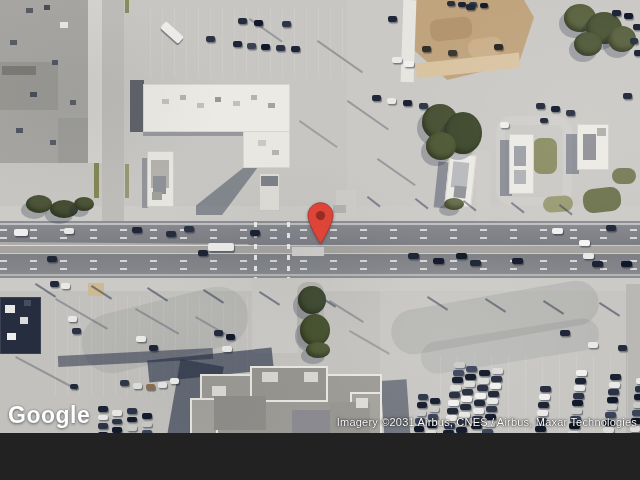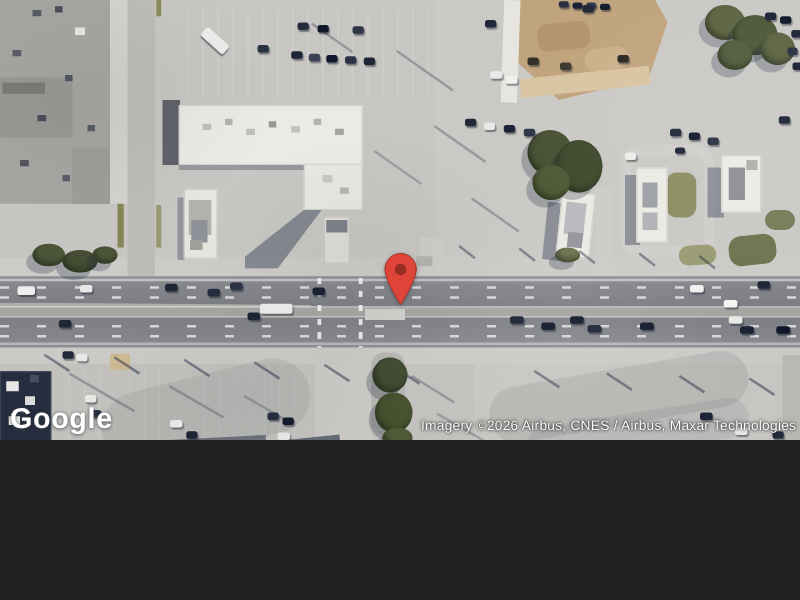--- a/index.html
+++ b/index.html
@@ -1,16 +1,16 @@
 <!DOCTYPE html>
 <html><head>
 <meta charset="utf-8">
 <style>
   html,body{margin:0;padding:0;background:#222;}
-  .map{position:relative;width:640px;height:352px;overflow:hidden;background:#c6c5c1;font-family:"Liberation Sans",sans-serif;}
+  .map{position:relative;width:640px;height:433px;overflow:hidden;background:#c6c5c1;font-family:"Liberation Sans",sans-serif;}
   .f{position:absolute;box-sizing:border-box;}
   .road{background:linear-gradient(180deg,#8e9094,#84868c 12%,#7c7e84 40%,#8e8e8a 47%,#96958e 52%,#7d7f85 60%,#84868a 88%,#8e8f93);}
   .median{box-shadow:0 -1px 0 rgba(255,255,255,.55),0 1px 0 rgba(255,255,255,.55);}
   .dash-h{background:repeating-linear-gradient(90deg,rgba(250,250,248,.7) 0 7px,transparent 7px 30px);}
   .dash-v{background:repeating-linear-gradient(180deg,rgba(250,250,248,.85) 0 5px,transparent 5px 11px);}
   .stripes-v{background:repeating-linear-gradient(90deg,rgba(255,255,255,.22) 0 1px,transparent 1px 12px);}
   .stripes-v2{background:repeating-linear-gradient(90deg,rgba(255,255,255,.20) 0 1px,transparent 1px 17px);}
   .tree{border-radius:50%;box-shadow:-5px 6px 0 rgba(30,40,62,.26),inset 2px -3px 4px rgba(25,32,18,.5);}
   .car{border-radius:2px;box-shadow:1px 1.5px 1px rgba(15,20,35,.45);}
   .sline{position:absolute;height:1.5px;background:#232d46;transform-origin:0 0;}
@@ -425,14 +425,14 @@
       <div class="f car" style="left: 421px; top: 470px; width: 10px; height: 6px; background: rgb(42, 51, 69);"></div>
     </div>
   <div class="texture"></div>
   <div class="pin" id="pin" style="left: 306.5px; top: 202px;">
     <svg width="27" height="43" viewBox="0 0 27 43">
       <path d="M13.5 0.8 C6.6 0.8 1 6.4 1 13.3 C1 22.6 13.5 41.7 13.5 41.7 C13.5 41.7 26 22.6 26 13.3 C26 6.4 20.4 0.8 13.5 0.8 Z" fill="#de4437" stroke="#a33328" stroke-width="0.8"></path>
       <circle cx="13.5" cy="13.6" r="4.6" fill="#962d22"></circle>
     </svg>
   </div>
   <div class="logo">Google</div>
-  <div class="attribution">Imagery ©2026 Airbus, CNES / Airbus, Maxar Technologies</div>
+  <div class="attribution">Imagery ©2031 Airbus, CNES / Airbus, Maxar Technologies</div>
 </div>
 
 </body></html>

